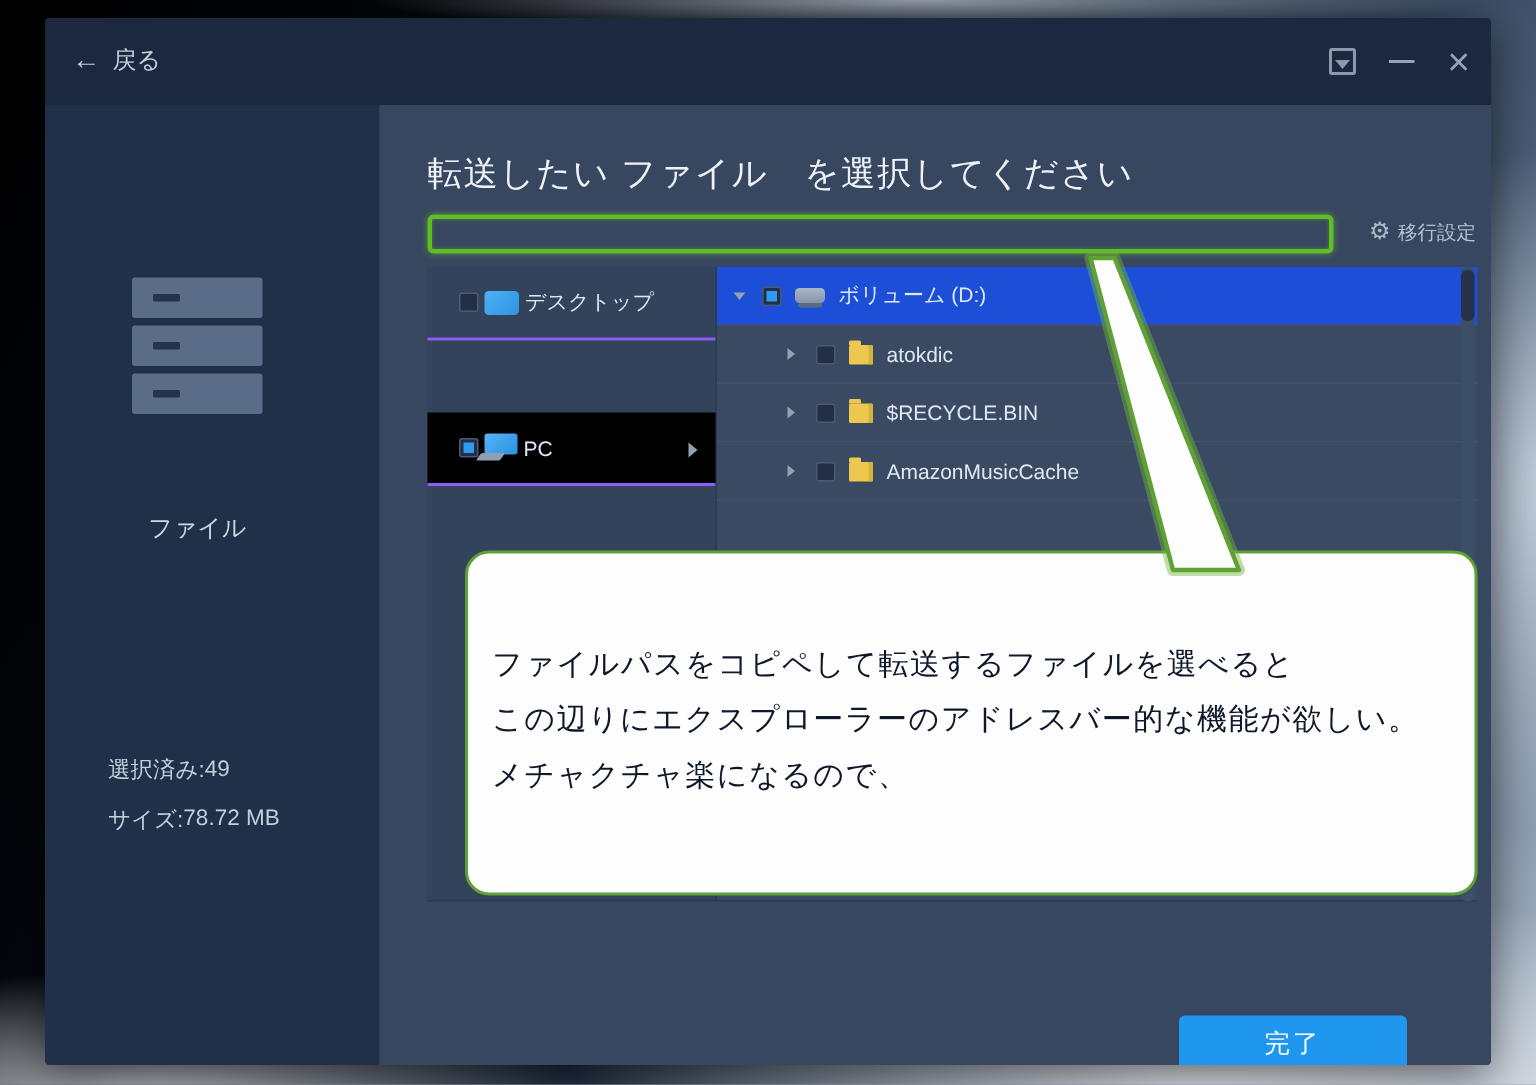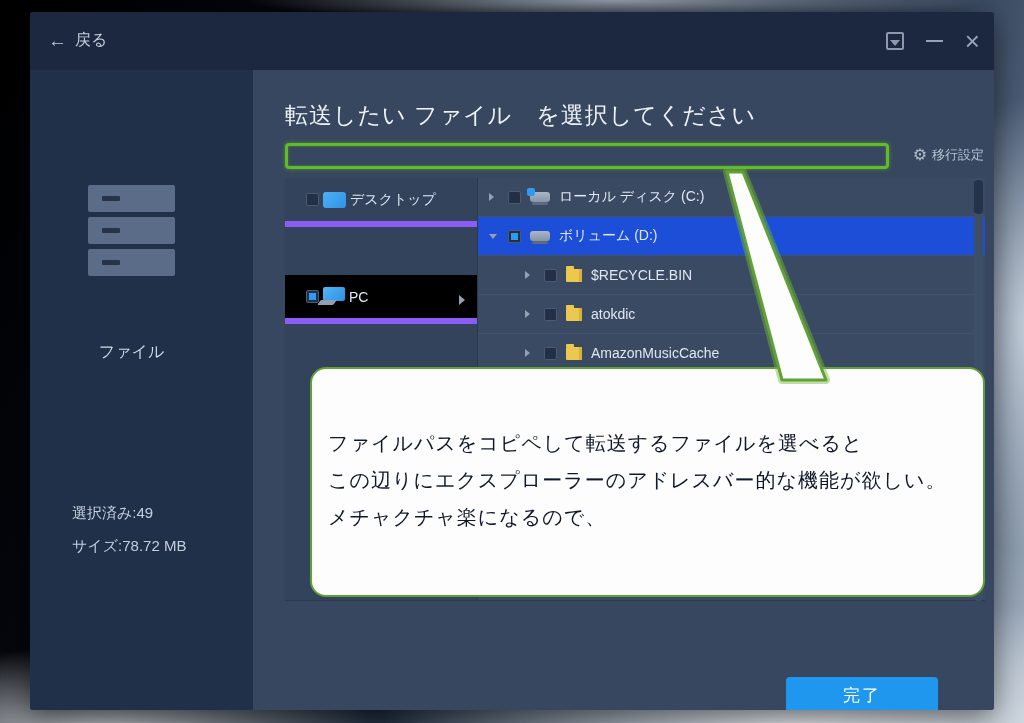--- a/index.html
+++ b/index.html
@@ -46,21 +46,21 @@
   .page-title { position:absolute; left:32px; top:30px; color:#eef2f7; font-size:23px; letter-spacing:1px; }
   .settings { position:absolute; right:10px; top:76px; display:flex; align-items:center; gap:5px;
        color:#b6c2d2; font-size:13px; }
   .gear { font-size:16px; line-height:1; color:#aeb9c9; }
   
   .tree { position:absolute; left:32px; top:108px; width:700px; height:423px; display:flex;
        border-bottom:1px solid #2b3a52; }
   .tree-left { width:193px; background:#33435b; border-right:1px solid #2a3850; }
   .tree-right { flex:1; background:#3a4a62; }
   .lrow { position:relative; height:49px; display:flex; align-items:center; padding-left:21px; gap:4px;
-       border-bottom:6px solid #8b5cf6; color:#dfe7f2; font-size:14px; }
+       border-bottom:2px solid #8b5cf6; color:#dfe7f2; font-size:14px; }
   .lrow.selected { background:#000000;margin-top:48px; }
   .rrow { position:relative; height:39px; display:flex; align-items:center; padding-left:11px; gap:9px;
        border-bottom:1px solid #42526a; color:#dfe7f2; font-size:14px; }
   .rrow.selected { background:#1d4ed8; }
   .rrow.lvl1 { padding-left:47px; }
   .cb { width:13px; height:13px; background:#222f44; border:1px solid #4a5a74; border-radius:2px;
        position:relative; flex:none; }
   .cb.checked::after { content:""; position:absolute; left:2px; top:2px; width:7px; height:7px; background:#2d9cf0; }
   .expander { width:10px; flex:none; display:flex; }
   .arrow-right { width:0; height:0; border-top:4px solid transparent; border-bottom:4px solid transparent;
@@ -159,51 +159,43 @@
 
   </div>
           <div class="lrow selected">
     <span class="cb checked"></span>
     <span class="tree-icon icon-pc"></span>
     <span class="lbl">PC</span>
     <span class="chevron"></span>
   </div>
         </div>
       <div class="tree-right" id="tree-right">
-          <div class="rrow">
-    <span class="expander">
-              <span class="arr arrow-right"></span>
-            </span>
-    <span class="cb"></span>
-    <span class="tree-icon icon-drive badged"></span>
-    <span class="lbl">ローカル ディスク (C:)</span>
-  </div>
           <div class="rrow selected">
     <span class="expander">
               <span class="arr arrow-down"></span>
             </span>
     <span class="cb checked"></span>
     <span class="tree-icon icon-drive"></span>
     <span class="lbl">ボリューム (D:)</span>
   </div>
           <div class="rrow lvl1">
     <span class="expander">
               <span class="arr arrow-right"></span>
             </span>
     <span class="cb"></span>
     <span class="tree-icon icon-folder"></span>
+    <span class="lbl">atokdic</span>
+  </div>
+          <div class="rrow lvl1">
+    <span class="expander">
+              <span class="arr arrow-right"></span>
+            </span>
+    <span class="cb"></span>
+    <span class="tree-icon icon-folder"></span>
     <span class="lbl">$RECYCLE.BIN</span>
-  </div>
-          <div class="rrow lvl1">
-    <span class="expander">
-              <span class="arr arrow-right"></span>
-            </span>
-    <span class="cb"></span>
-    <span class="tree-icon icon-folder"></span>
-    <span class="lbl">atokdic</span>
   </div>
           <div class="rrow lvl1">
     <span class="expander">
               <span class="arr arrow-right"></span>
             </span>
     <span class="cb"></span>
     <span class="tree-icon icon-folder"></span>
     <span class="lbl">AmazonMusicCache</span>
   </div>
         </div>

